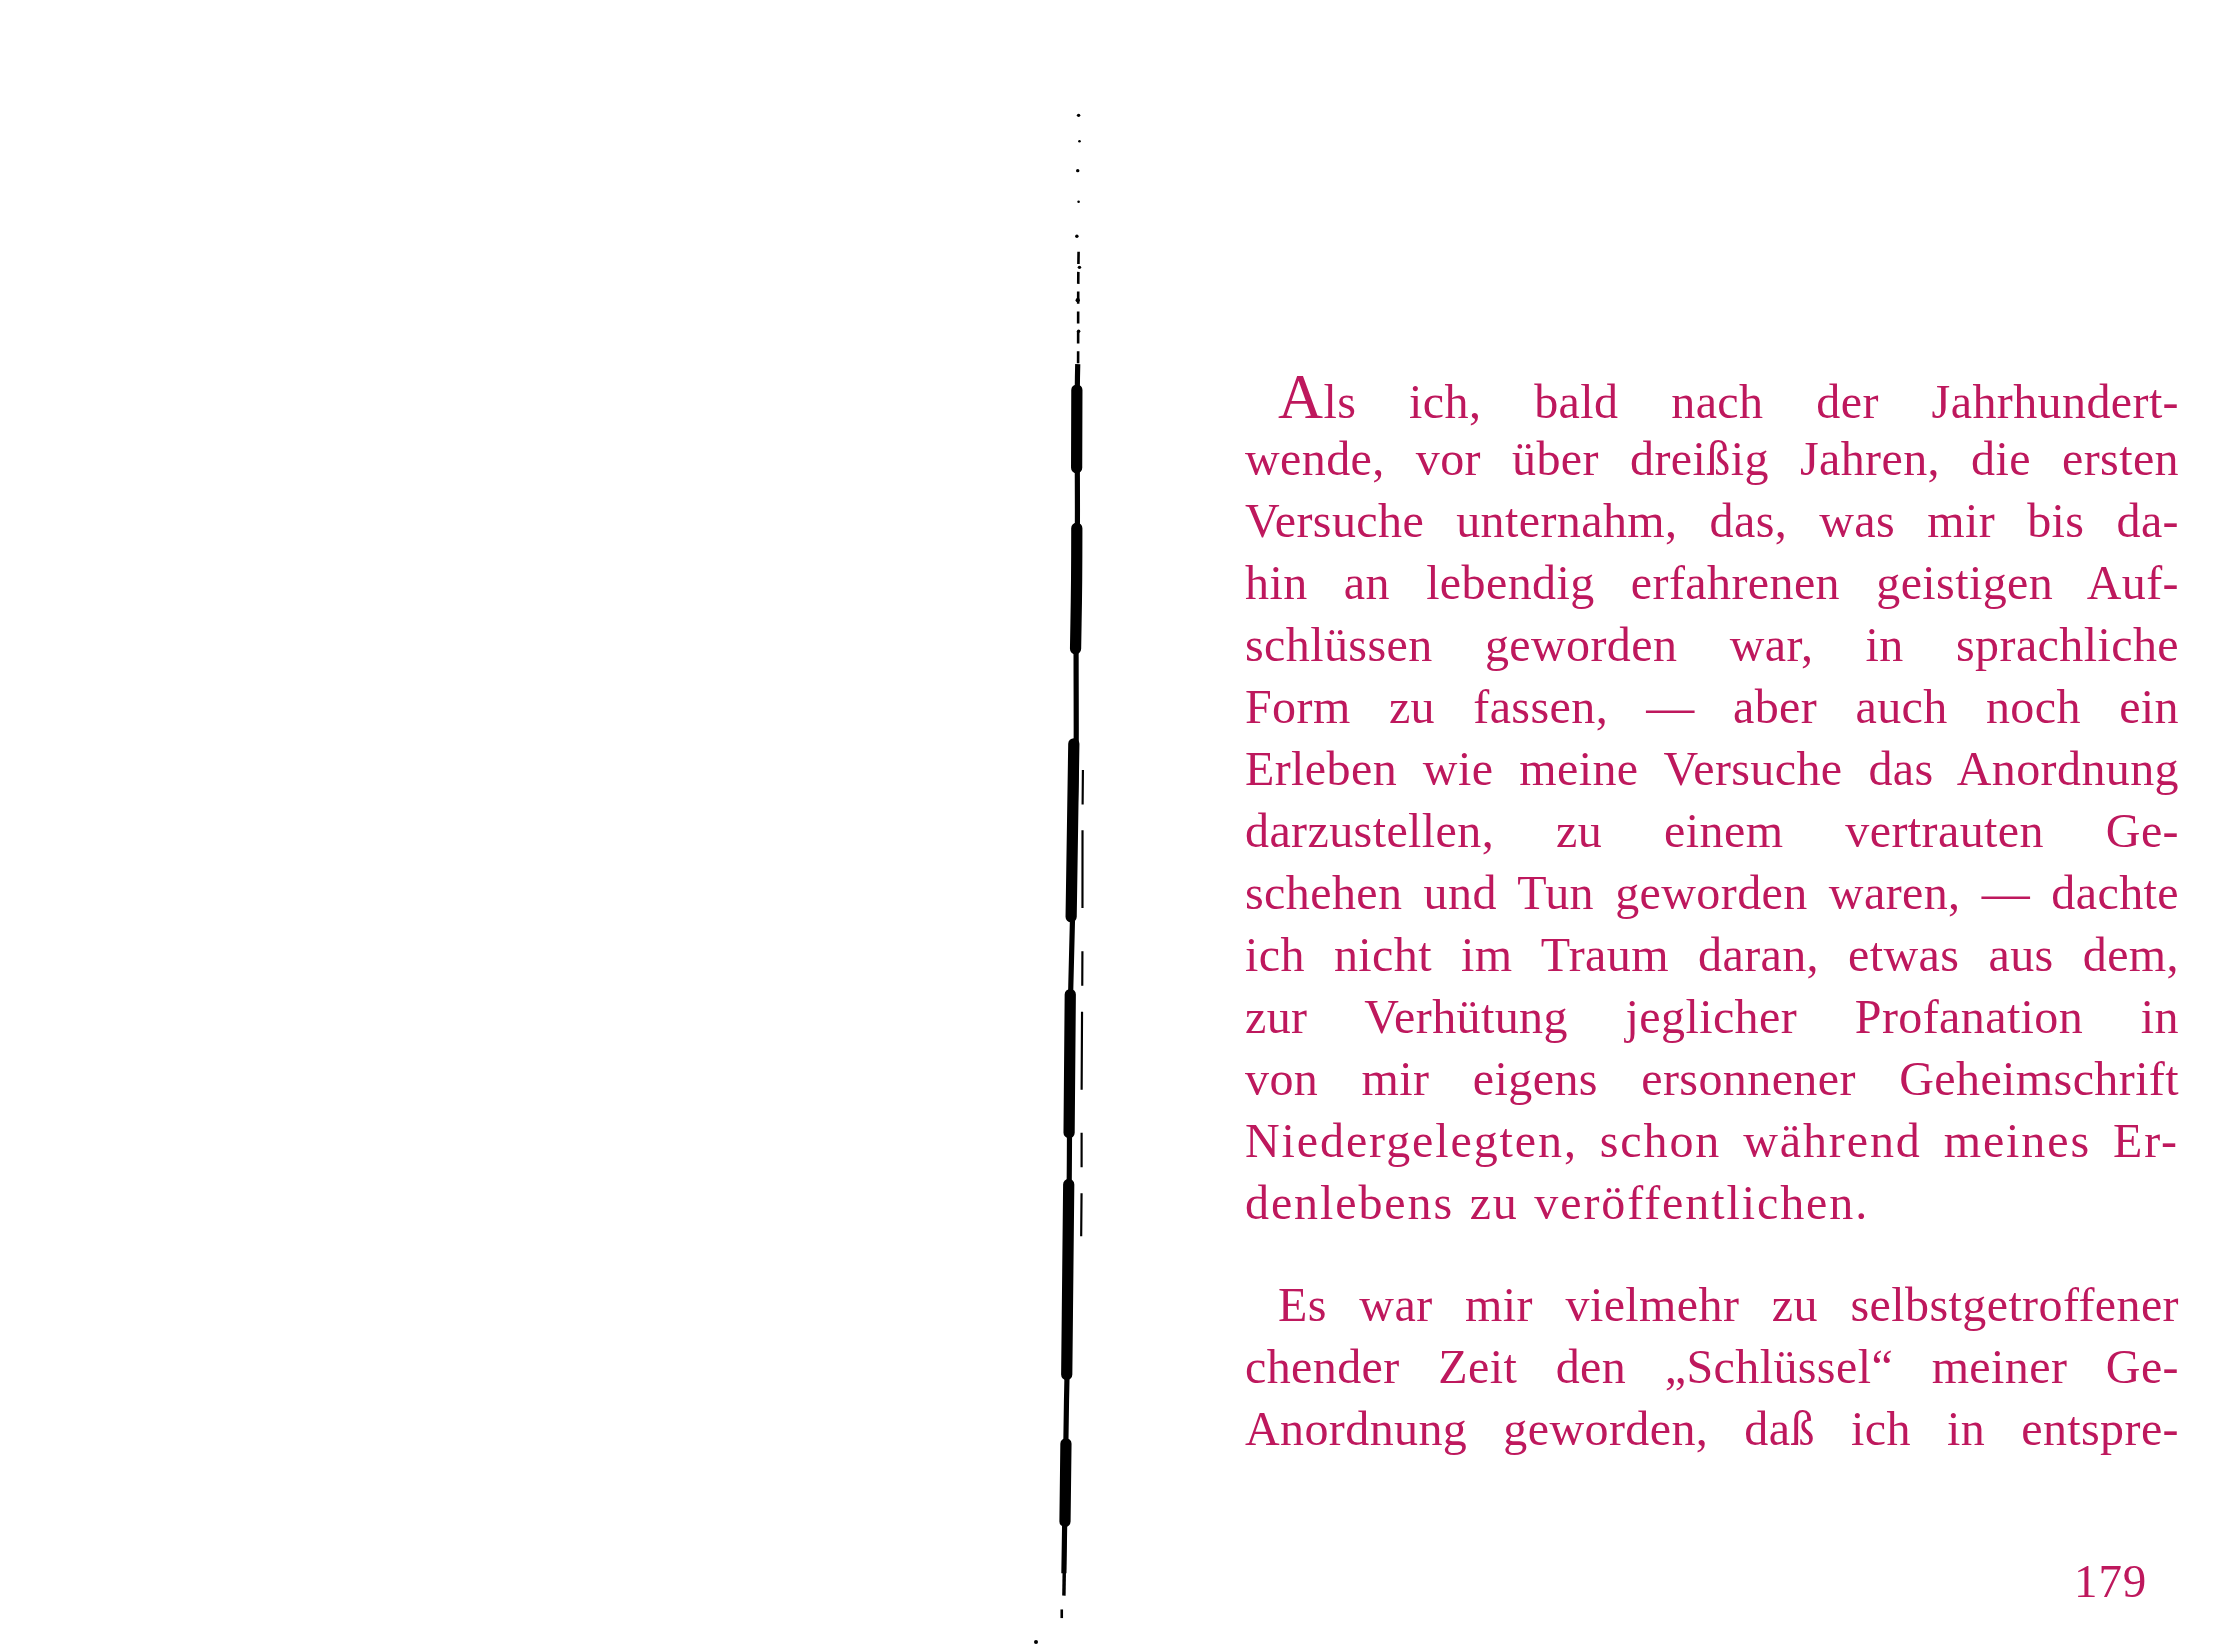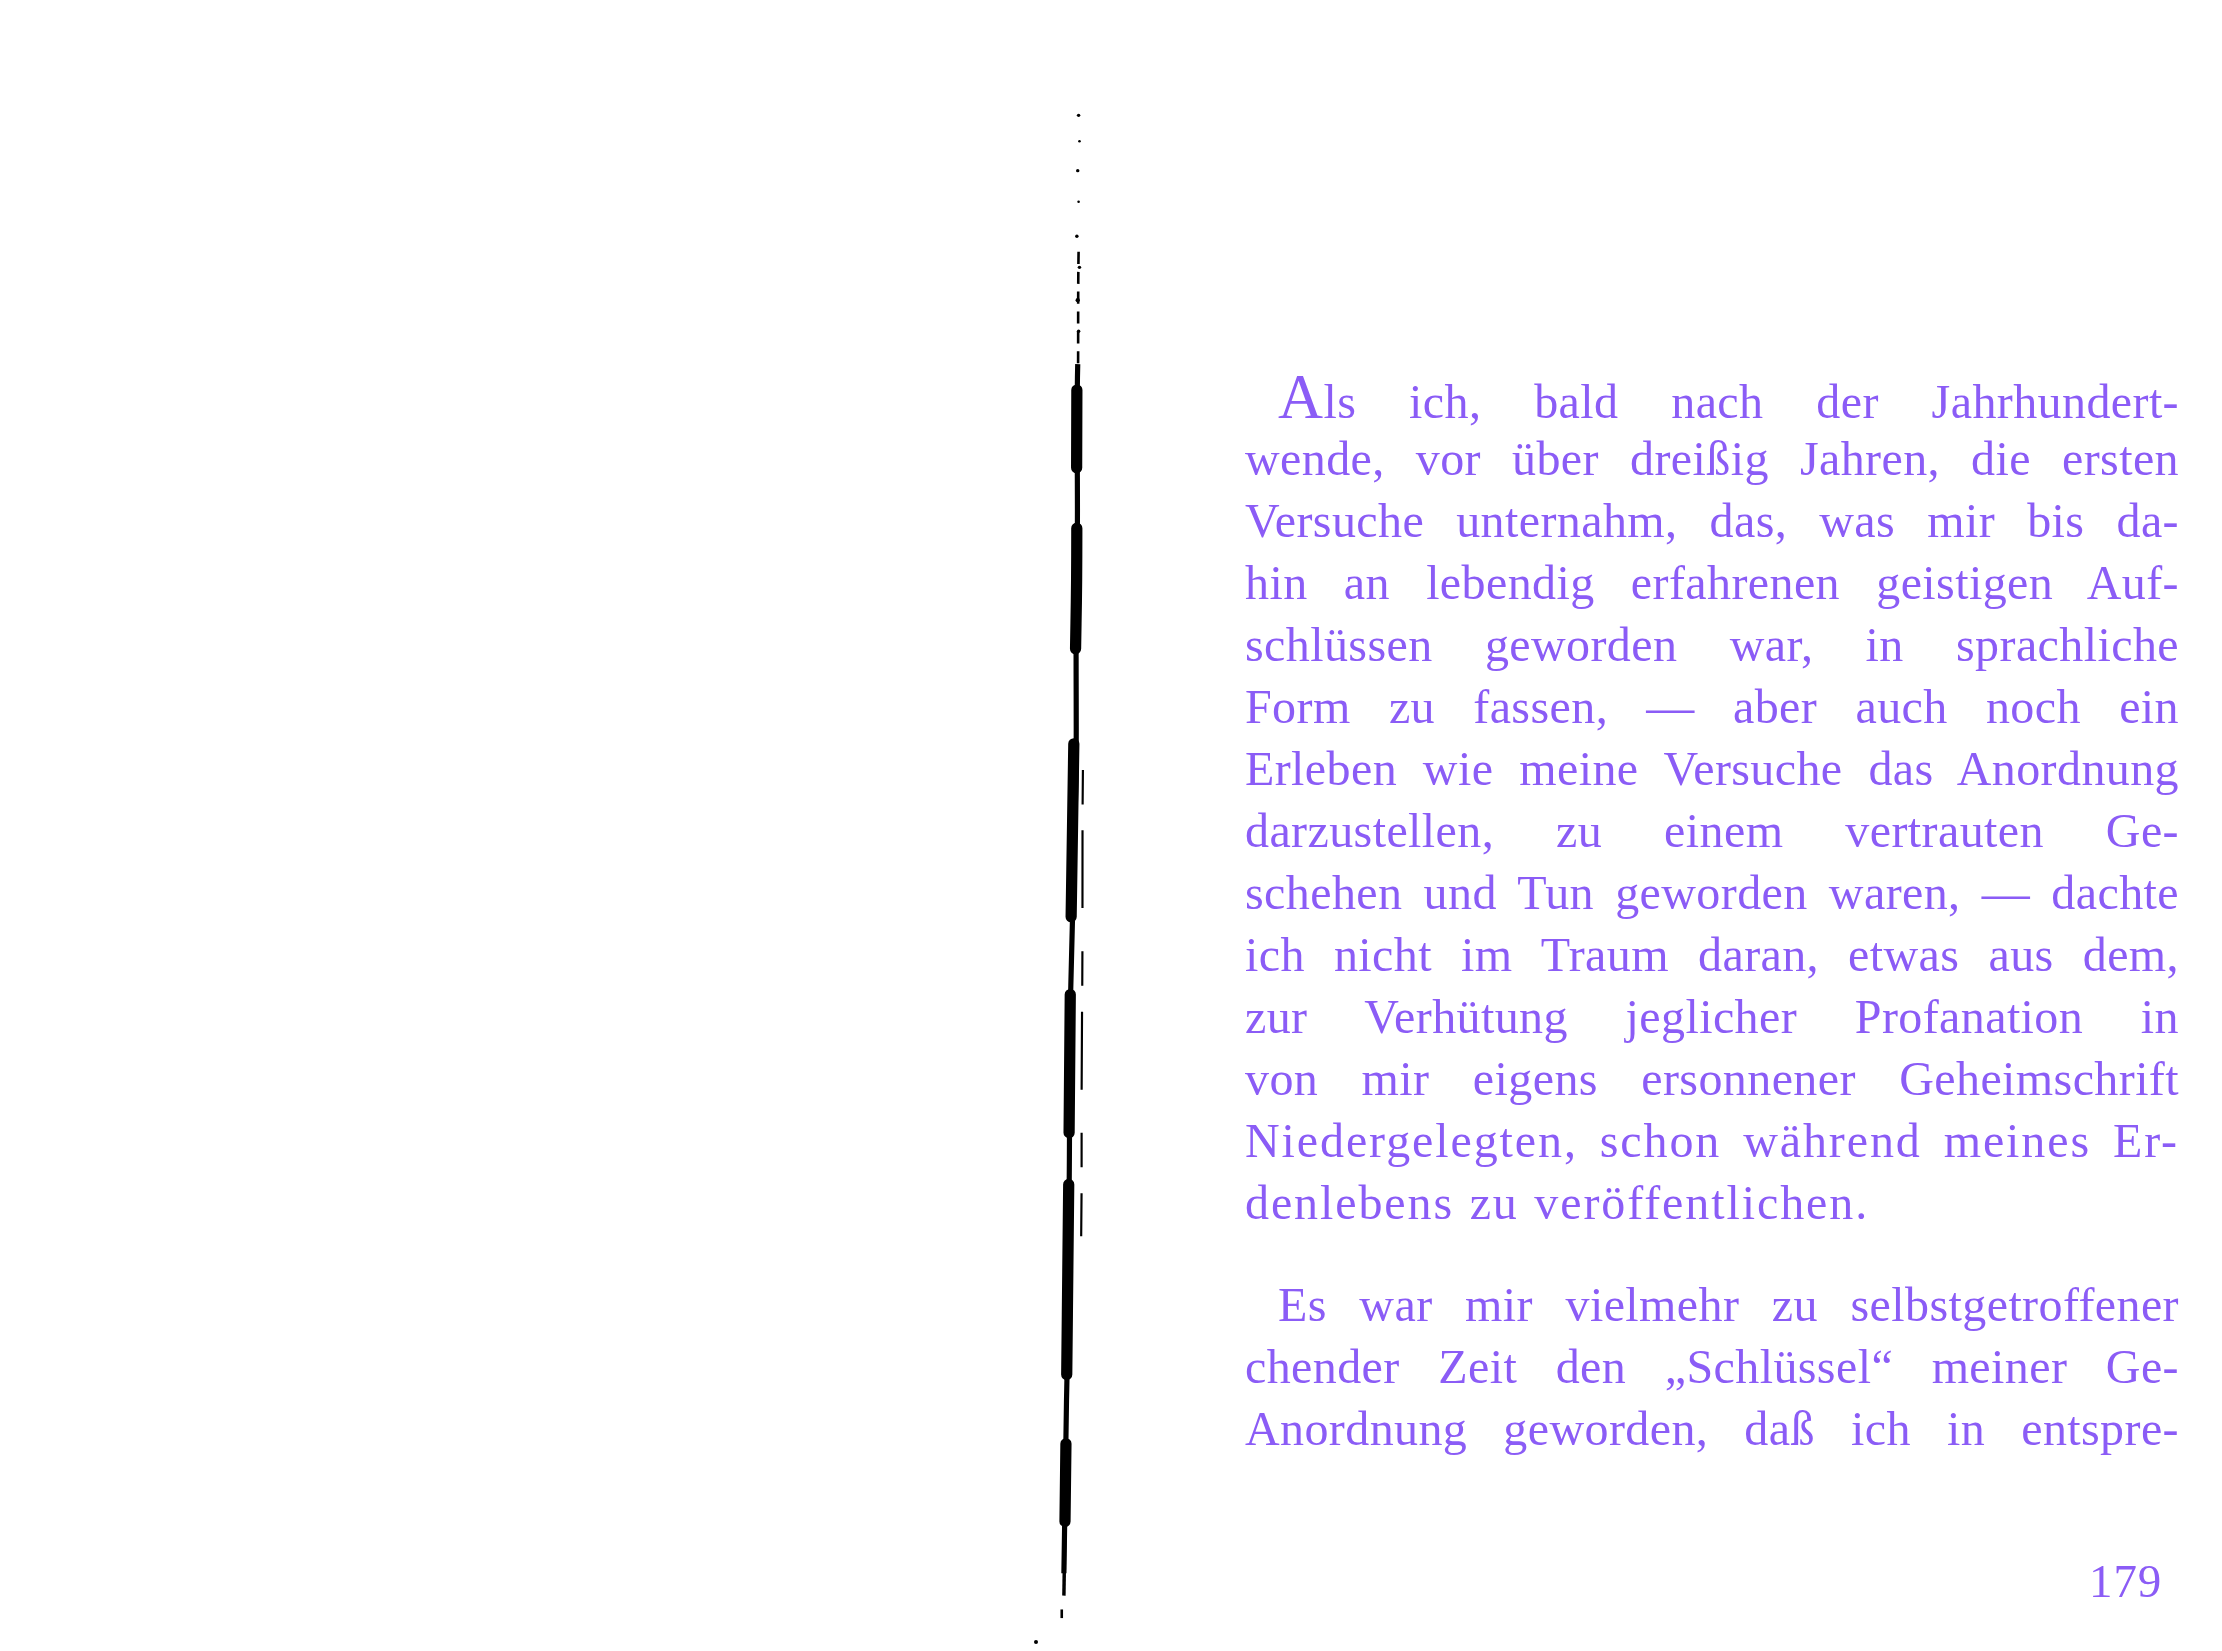--- a/index.html
+++ b/index.html
@@ -7,21 +7,21 @@
     padding: 0;
     background: #ffffff;
   }
   .page {
     position: relative;
     width: 2222px;
     height: 1652px;
     background: #ffffff;
     overflow: hidden;
     font-family: "Liberation Serif", "DejaVu Serif", serif;
-    color: #8b5cf6;
+    color: #be185d;
   }
   .textblock {
     position: absolute;
     left: 1245px;
     top: 366px;
     width: 934px;
   }
   .para {
     margin: 0;
     padding: 0;
@@ -55,21 +55,20 @@
   }
   .page-number {
     position: absolute;
     left: 2074px;
     top: 1555px;
     width: 78px;
     font-size: 47px;
     line-height: 52px;
     text-align: left;
     letter-spacing: 0.9px;
-    margin-left: 15px;
   }
   .gutter {
     position: absolute;
     left: 1057px;
     top: 104px;
     width: 38px;
     height: 1522px;
   }
   .speck {
     position: absolute;

